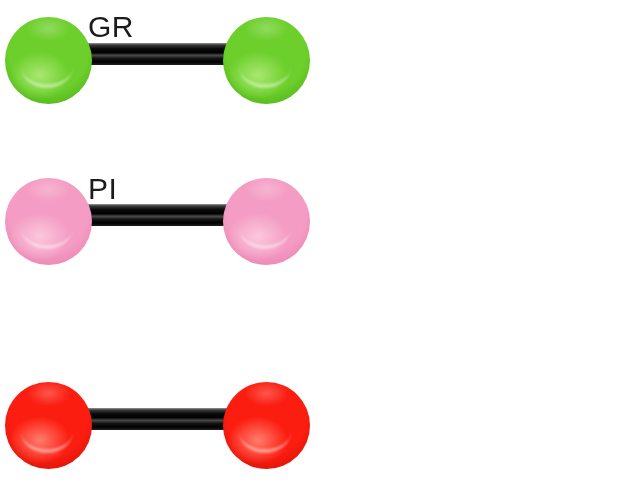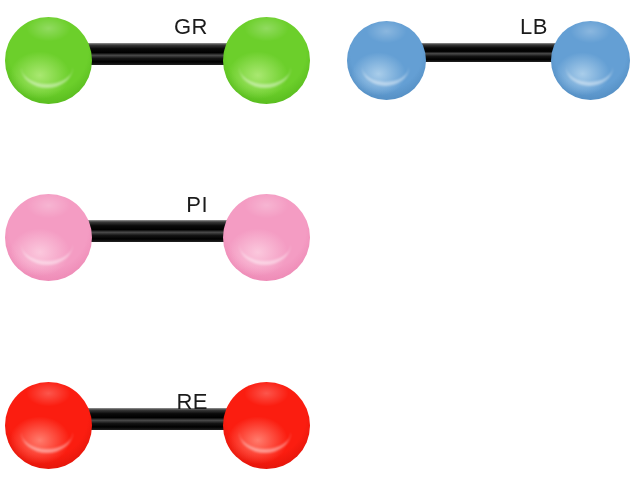--- a/index.html
+++ b/index.html
@@ -12,41 +12,41 @@
     font-family: "Liberation Sans", sans-serif;
   }
   .cell {
     position: absolute;
     width: 320px;
     height: 160px;
   }
   
   .c0 { left: 0;     top: 0; }
   .c1 { left: 320px; top: 0; }
-  .c2 { left: 0;     top: 160px; }
+  .c2 { left: 0;     top: 144px; }
   .c3 { left: 320px; top: 160px; }
   .c4 { left: 0;     top: 320px; }
   .c5 { left: 320px; top: 320px; }
 
   
   .col-a { --d: 87px; --ball1x: 48px;  --ball2x: 266px; --bx1: 42px; --bx2: 272px; --bh: 22px; --lx: 148px; }
   .col-b { --d: 79px; --ball1x: 66px;  --ball2x: 270px; --bx1: 60px; --bx2: 274px; --bh: 19px; --lx: 168px; }
 
   
   .row-1 { --yc: 60px;  --ly: 15px; }
   .row-2 { --yc: 77px;  --ly: 33px; }
   .row-3 { --yc: 105px; --ly: 70px; }
 
   .label {
     position: absolute;
     top: var(--ly);
     left: calc(var(--lx) - 60px);
     width: 120px;
-    text-align: right;
-    font-size: 22px;
+    text-align: left;
+    font-size: 30px;
     line-height: 24px;
     letter-spacing: 0.5px;
     color: var(--txt, #1b1b1b);
     z-index: 3;
   }
   .bar {
     position: absolute;
     left: var(--bx1);
     top: calc(var(--yc) - 17px);
     width: calc(var(--bx2) - var(--bx1));
@@ -88,36 +88,29 @@
 
 <div class="stage" style="--bg: #ffffff; --txt: #1b1b1b;">
 
   <div class="cell c0 col-a row-1" style="--c: #6ccf2b; --hi: #a9e871; --dk: #46ab12;">
     <div class="label">GR</div>
     <div class="bar"></div>
     <div class="ball left"></div>
     <div class="ball right"></div>
   </div>
 
-  <div class="cell c1 col-b row-1" style="--c: #649fd4; --hi: #a9cdea; --dk: #457fb4;">
-    <div class="label">LB</div>
-    <div class="bar"></div>
-    <div class="ball left"></div>
-    <div class="ball right"></div>
-  </div>
 
   <div class="cell c2 col-a row-2" style="--c: #f49cc3; --hi: #fbc8dd; --dk: #e87aaa;">
     <div class="label">PI</div>
     <div class="bar"></div>
     <div class="ball left"></div>
     <div class="ball right"></div>
   </div>
 
 
   <div class="cell c4 col-a row-3" style="--c: #fb1d10; --hi: #ff7c6d; --dk: #cf0e04;">
-    <div class="label">RE</div>
     <div class="bar"></div>
     <div class="ball left"></div>
     <div class="ball right"></div>
   </div>
 
 
 </div>
 
 </body></html>

